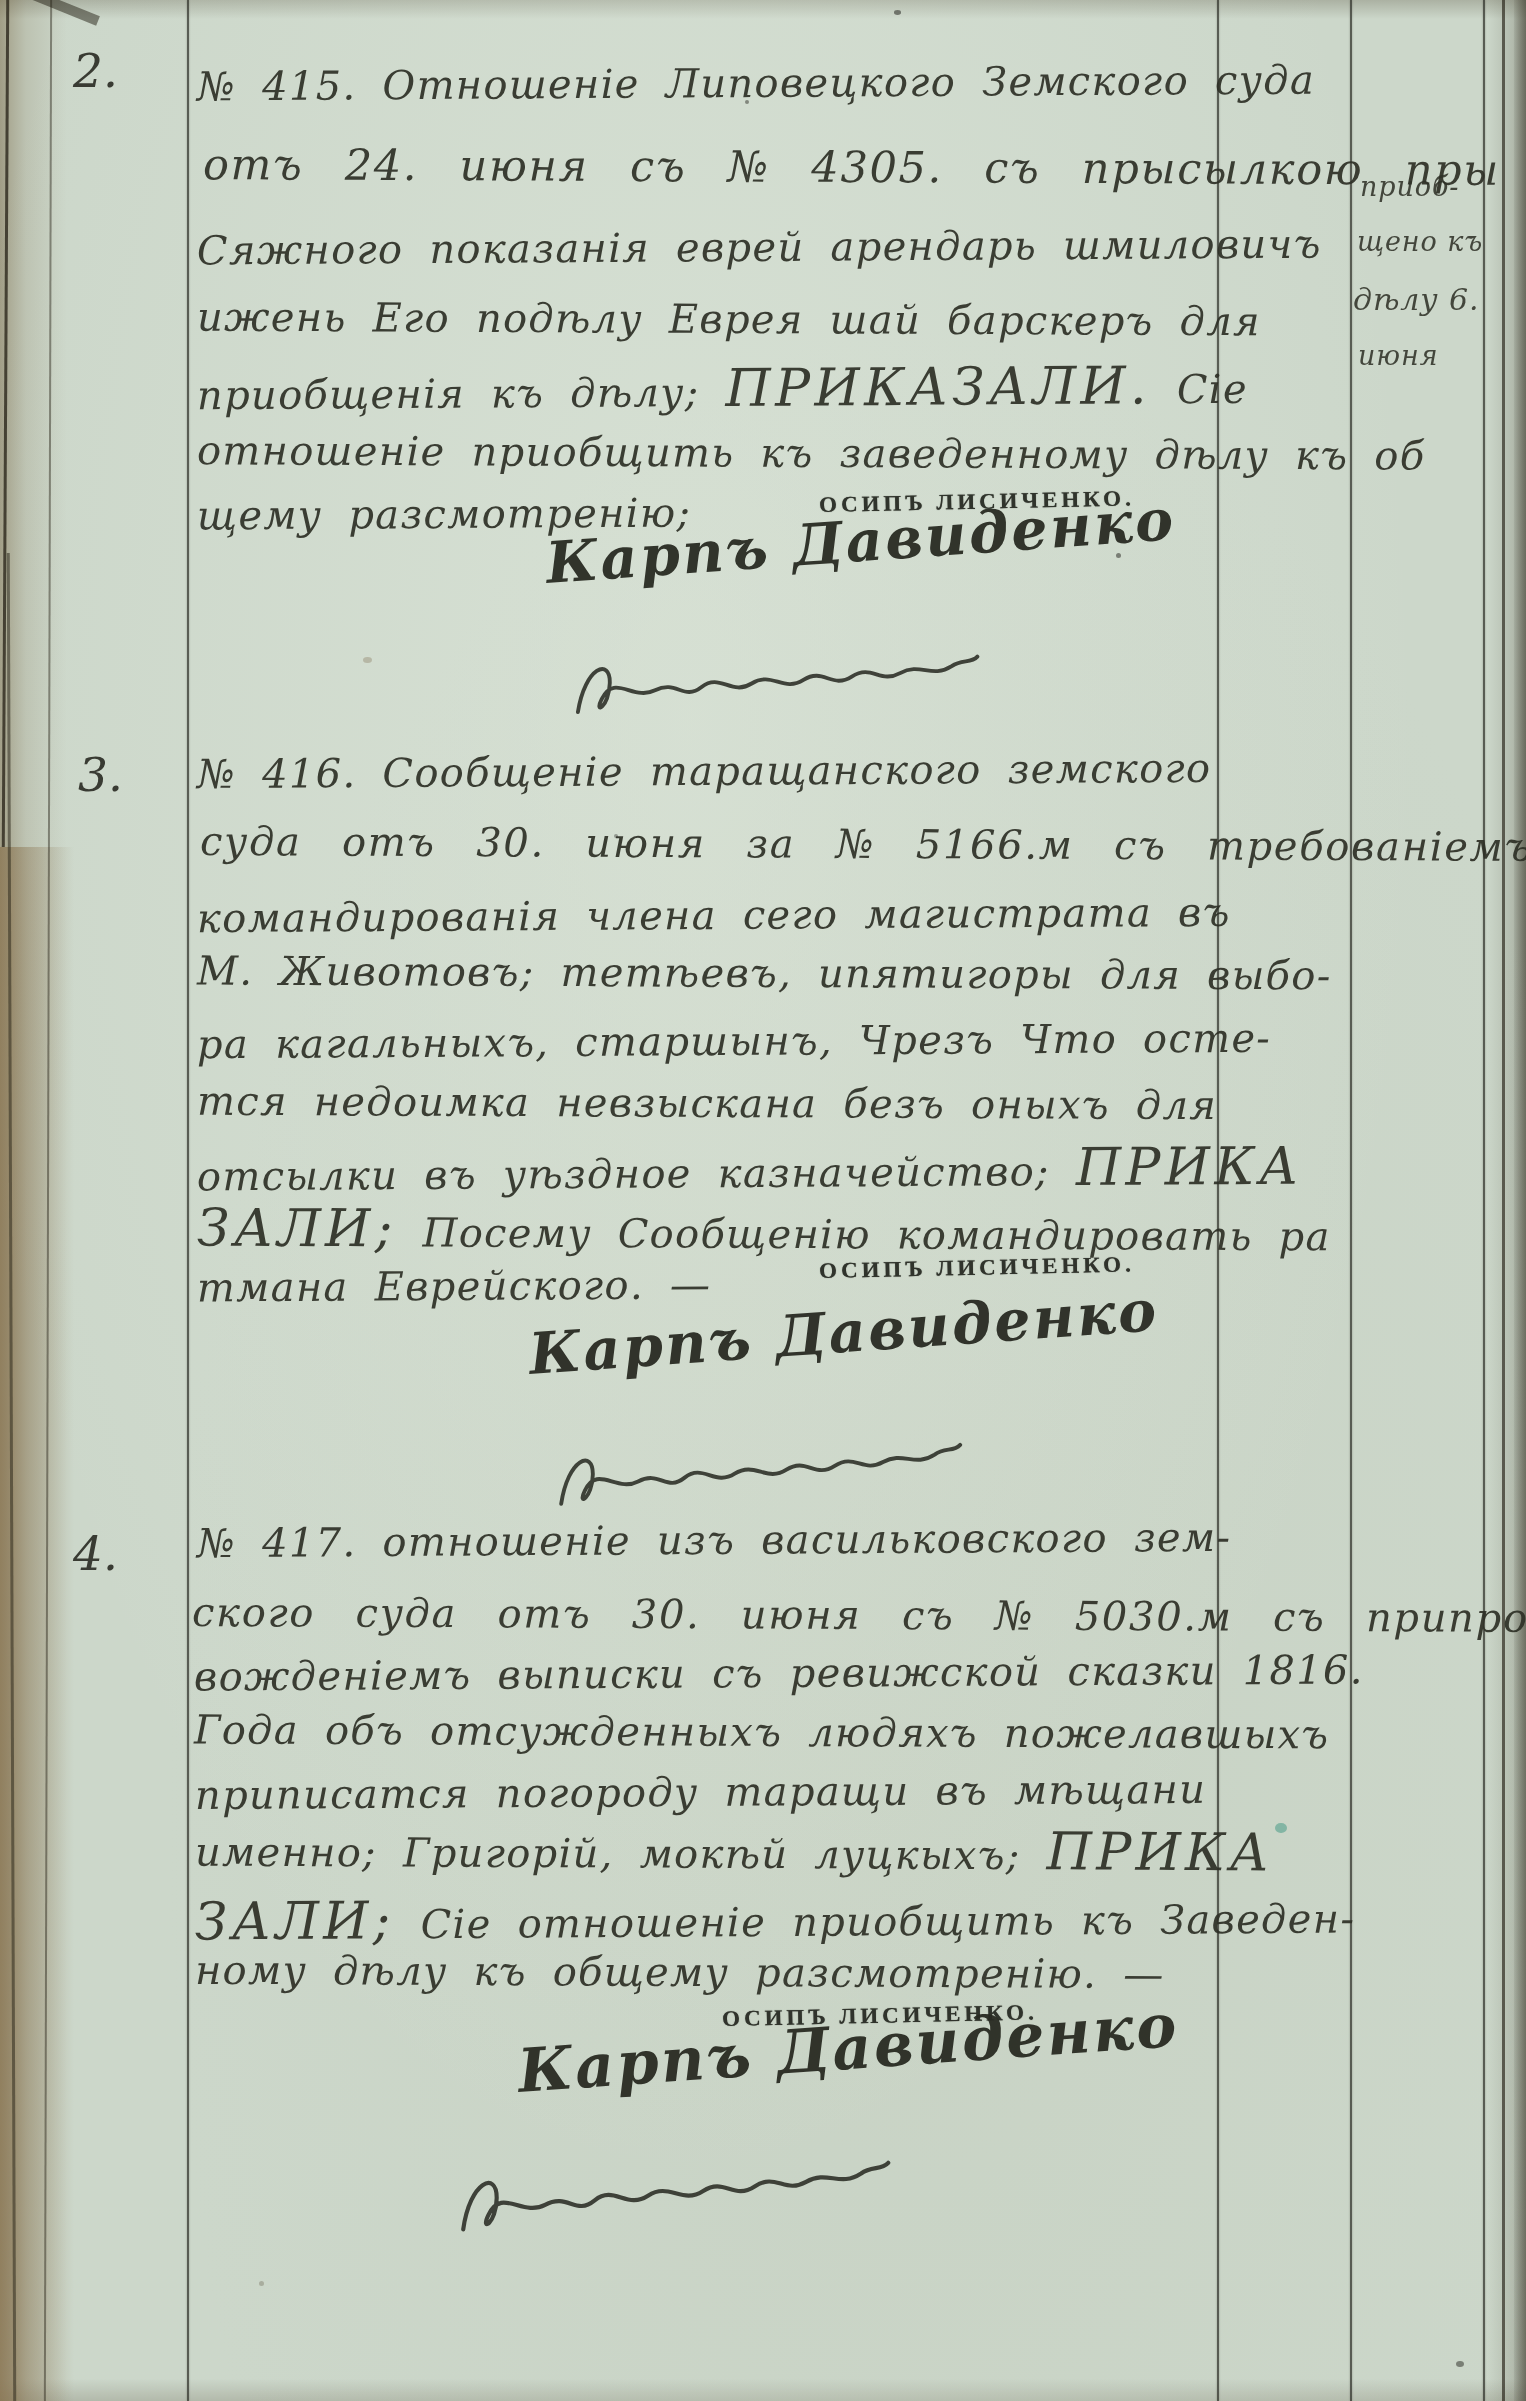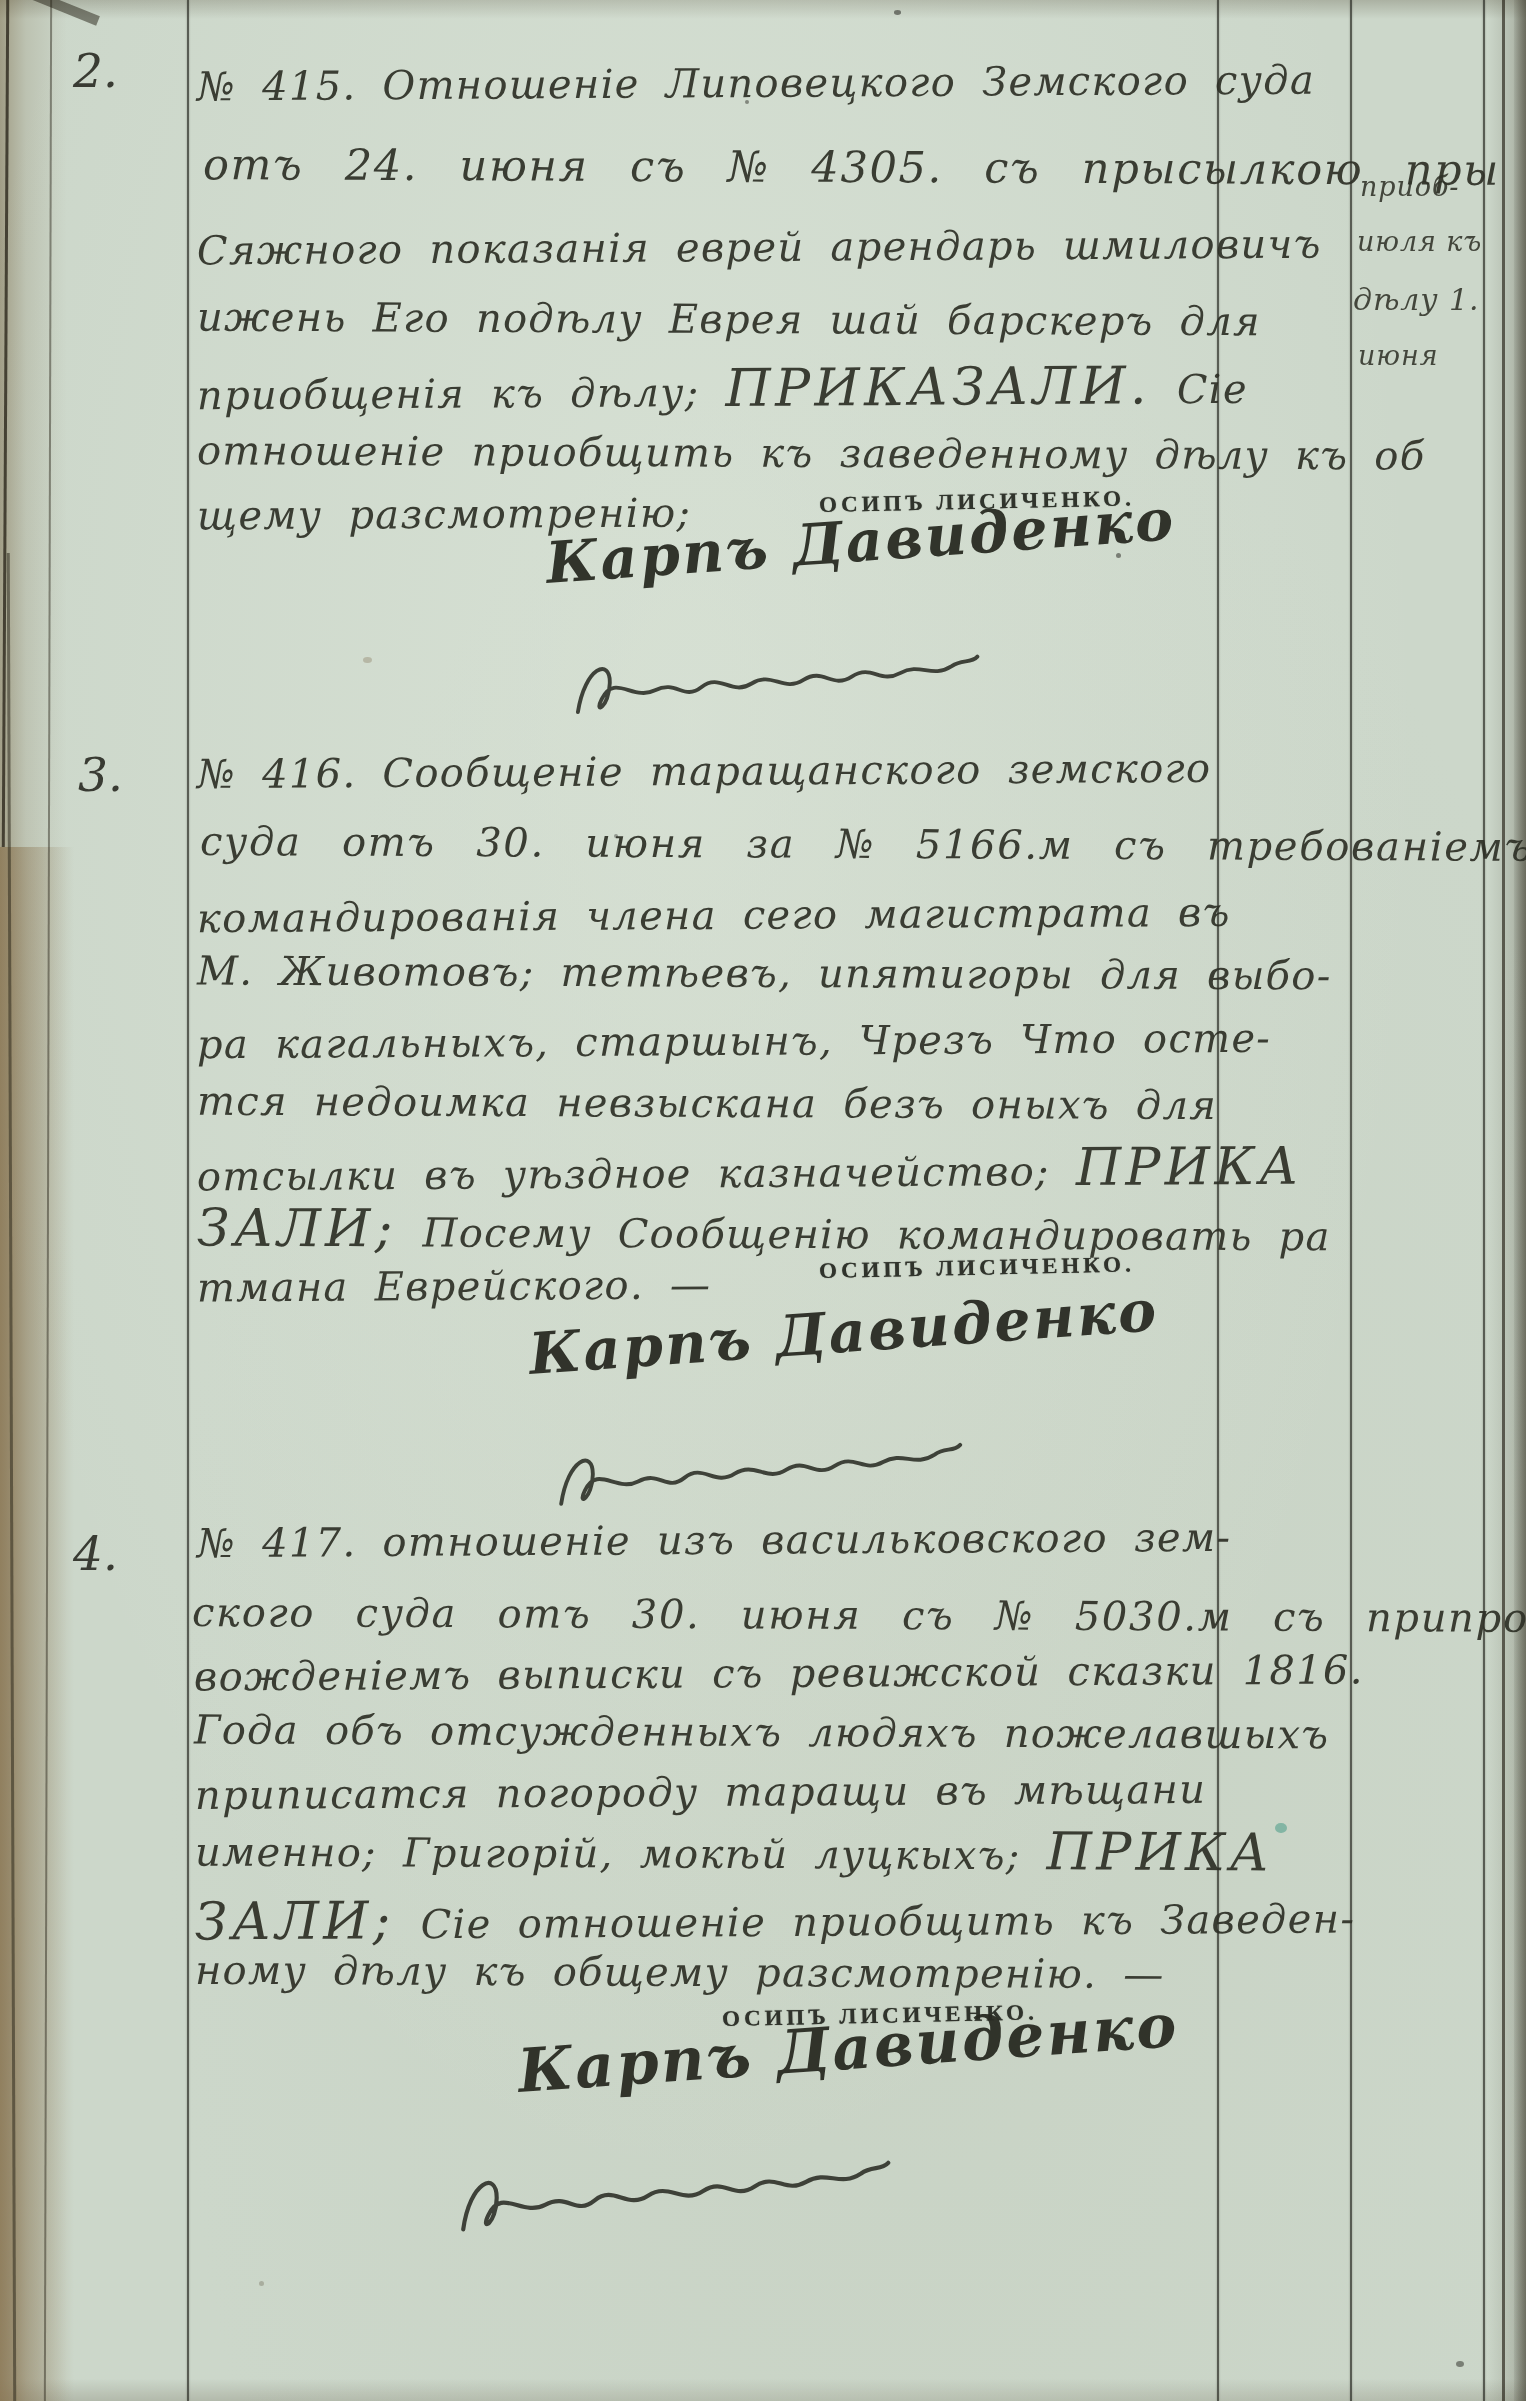--- a/index.html
+++ b/index.html
@@ -74,22 +74,22 @@
   <div class="vline" style="left:1217px;"></div>
   <div class="vline" style="left:1350px;"></div>
   <div class="vline" style="left:1483px;"></div>
 
   <div class="rownum" style="left:73px;top:43px;">2.</div>
   <div class="rownum" style="left:78px;top:747px;">3.</div>
   <div class="rownum" style="left:73px;top:1526px;">4.</div>
 
   <section>
     <div class="mnote-line" style="left:1360px;top:171px;">приоб-</div>
-    <div class="mnote-line" style="left:1357px;top:226px;">июля къ</div>
-    <div class="mnote-line" style="left:1353px;top:282px;font-size:30px;">дѣлу 1.</div>
+    <div class="mnote-line" style="left:1357px;top:226px;">щено къ</div>
+    <div class="mnote-line" style="left:1353px;top:282px;font-size:30px;">дѣлу 6.</div>
     <div class="mnote-line" style="left:1358px;top:340px;">июня</div>
   </section>
 
   <section>
     <div class="hand" style="left:197px;top:62px;"><span>№ 415. Отношеніе Липовецкого Земского суда</span></div>
     <div class="hand spread" style="left:203px;top:145px;font-size:43px;"><span>отъ 24. июня съ № 4305. съ прысылкою пры</span></div>
     <div class="hand" style="left:197px;top:226px;"><span>Сяжного показанія еврей арендарь шмиловичъ</span></div>
     <div class="hand" style="left:197px;top:298px;"><span>ижень Его подѣлу Еврея шай барскеръ для</span></div>
     <div class="hand" style="left:197px;top:361px;"><span>приобщенія къ дѣлу; </span><span class="seg-big">ПРИКАЗАЛИ.</span><span> Сіе</span></div>
     <div class="hand" style="left:197px;top:432px;"><span>отношеніе приобщить къ заведенному дѣлу къ об</span></div>

